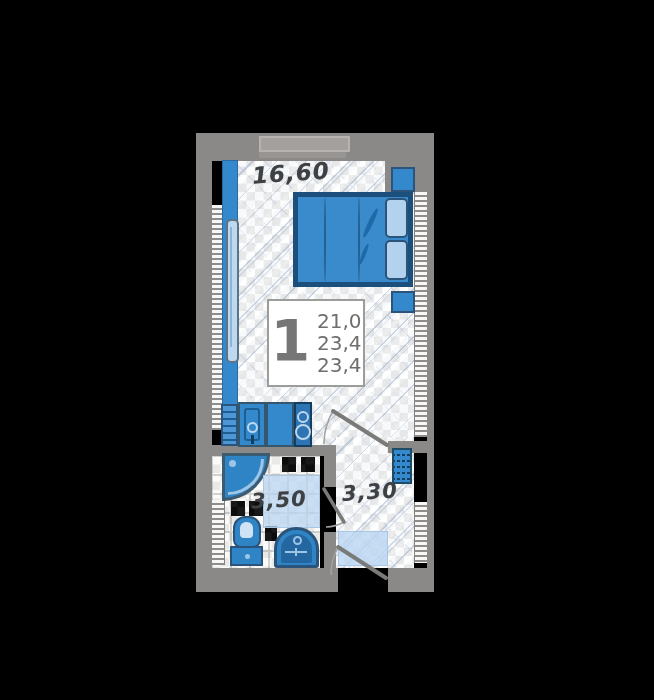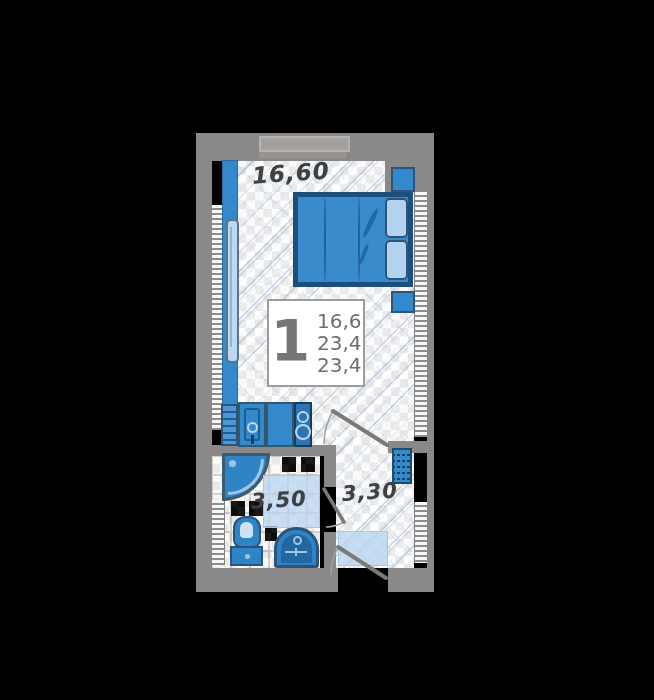--- a/index.html
+++ b/index.html
@@ -190,20 +190,20 @@
       <path d="M142,414 L190,445" fill="none" stroke="#7a7a78" stroke-width="4" stroke-linecap="round"></path>
     </svg>
 
     <div class="dim" style="left:56px;top:27px;font-size:23px;transform:rotate(-4deg);">16,60</div>
     <div class="dim" style="left:55px;top:355px;font-size:21px;transform:rotate(-3deg);">3,50</div>
     <div class="dim" style="left:146px;top:347px;font-size:21px;transform:rotate(-4deg);">3,30</div>
 
     <div class="abs infobox">
       <span class="rooms">1</span>
       <span class="vals">
-        <span>16,6</span>
+        <span>21,0</span>
         <span>23,4</span>
         <span>23,4</span>
       </span>
     </div>
 
   </div>
 </div>
 
 </body></html>

